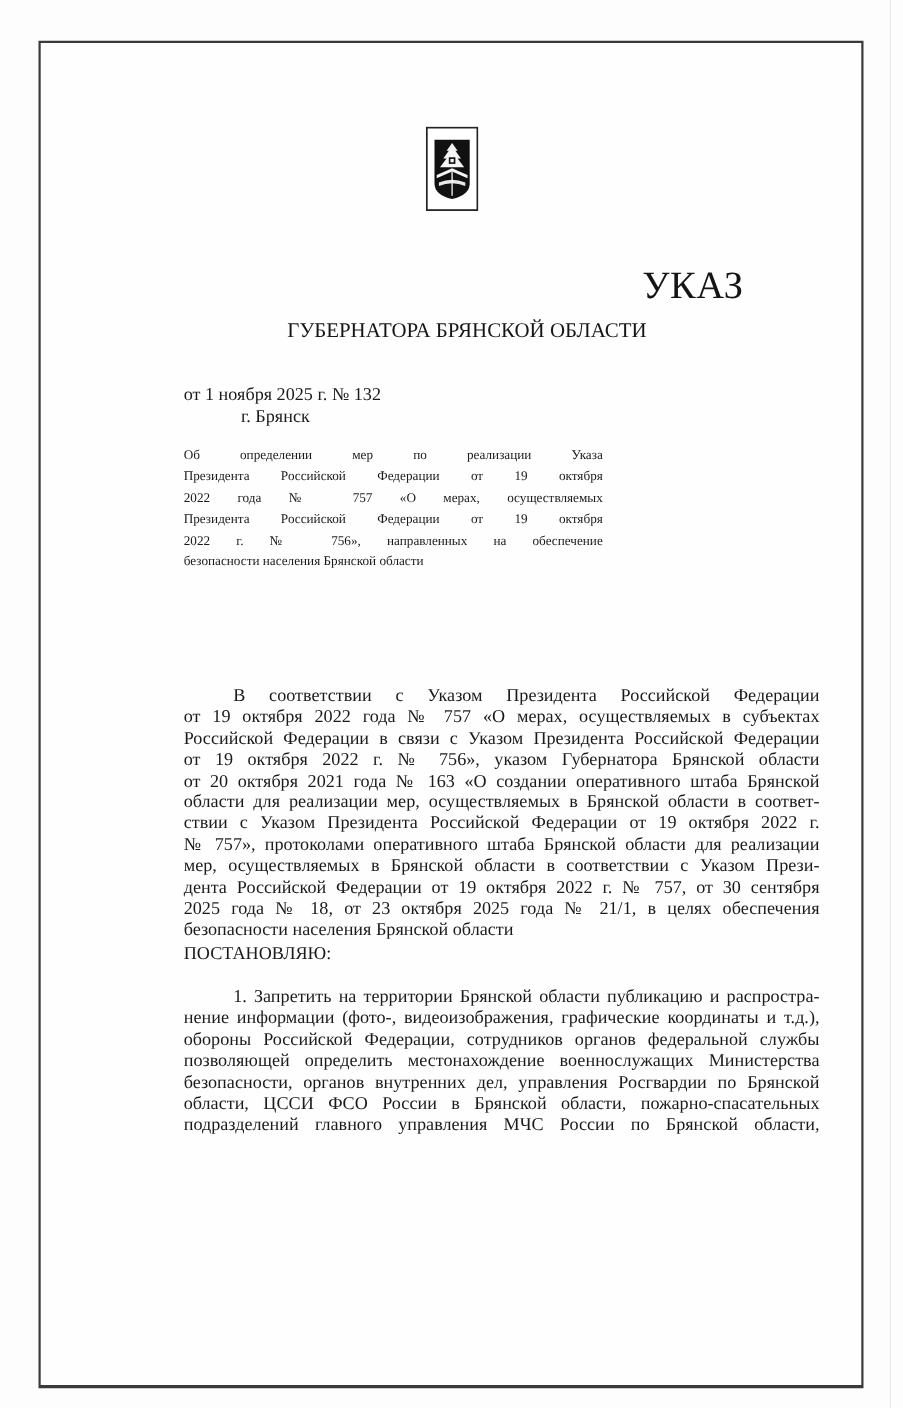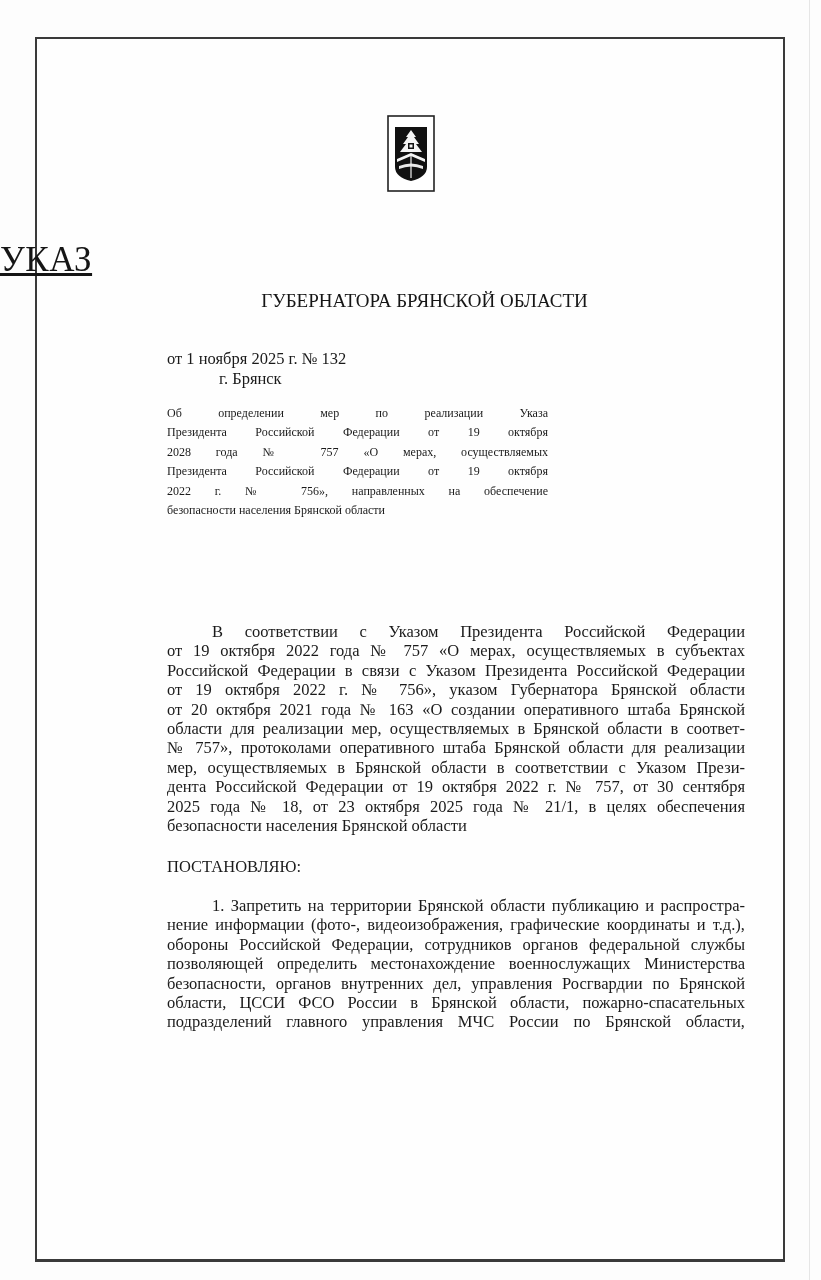--- a/index.html
+++ b/index.html
@@ -39,26 +39,25 @@
     left: 387px;
     top: 115px;
     width: 48px;
     height: 77px;
   }
   .title {
     position: absolute;
     left: 0;
     width: 676px;
     top: 240px;
-    text-align: left;
+    text-align: right;
     font-size: 35px;
     line-height: 40px;
     letter-spacing: 0.5px;
     color: #151515;
-    text-decoration: underline;
   }
   .subtitle {
     position: absolute;
     left: 0;
     width: 849px;
     top: 289px;
     text-align: center;
     font-size: 19px;
     line-height: 24px;
     color: #151515;
@@ -139,33 +138,34 @@
 
 <div class="title">УКАЗ</div>
 <div class="subtitle">ГУБЕРНАТОРА БРЯНСКОЙ ОБЛАСТИ</div>
 
 <div class="date-line">от 1 ноября 2025 г. № 132</div>
 <div class="city-line">г. Брянск</div>
 
 <div class="heading-block">
   <span class="ln">Об определении мер по реализации Указа</span>
   <span class="ln">Президента Российской Федерации от 19 октября</span>
-  <span class="ln">2028 года № 757 «О мерах, осуществляемых</span>
+  <span class="ln">2022 года № 757 «О мерах, осуществляемых</span>
   <span class="ln">Президента Российской Федерации от 19 октября</span>
   <span class="ln">2022 г. № 756», направленных на обеспечение</span>
   <span class="ln last">безопасности населения Брянской области</span>
 </div>
 
 <div class="body-block preamble">
   <span class="ln indent">В соответствии с Указом Президента Российской Федерации</span>
   <span class="ln">от 19 октября 2022 года № 757 «О мерах, осуществляемых в субъектах</span>
   <span class="ln">Российской Федерации в связи с Указом Президента Российской Федерации</span>
   <span class="ln">от 19 октября 2022 г. № 756», указом Губернатора Брянской области</span>
   <span class="ln">от 20 октября 2021 года № 163 «О создании оперативного штаба Брянской</span>
   <span class="ln">области для реализации мер, осуществляемых в Брянской области в соответ-</span>
+  <span class="ln">ствии с Указом Президента Российской Федерации от 19 октября 2022 г.</span>
   <span class="ln">№ 757», протоколами оперативного штаба Брянской области для реализации</span>
   <span class="ln">мер, осуществляемых в Брянской области в соответствии с Указом Прези-</span>
   <span class="ln">дента Российской Федерации от 19 октября 2022 г. № 757, от 30 сентября</span>
   <span class="ln">2025 года № 18, от 23 октября 2025 года № 21/1, в целях обеспечения</span>
   <span class="ln last">безопасности населения Брянской области</span>
 </div>
 
 <div class="body-block decree-word">
   <span class="ln last">ПОСТАНОВЛЯЮ:</span>
 </div>

